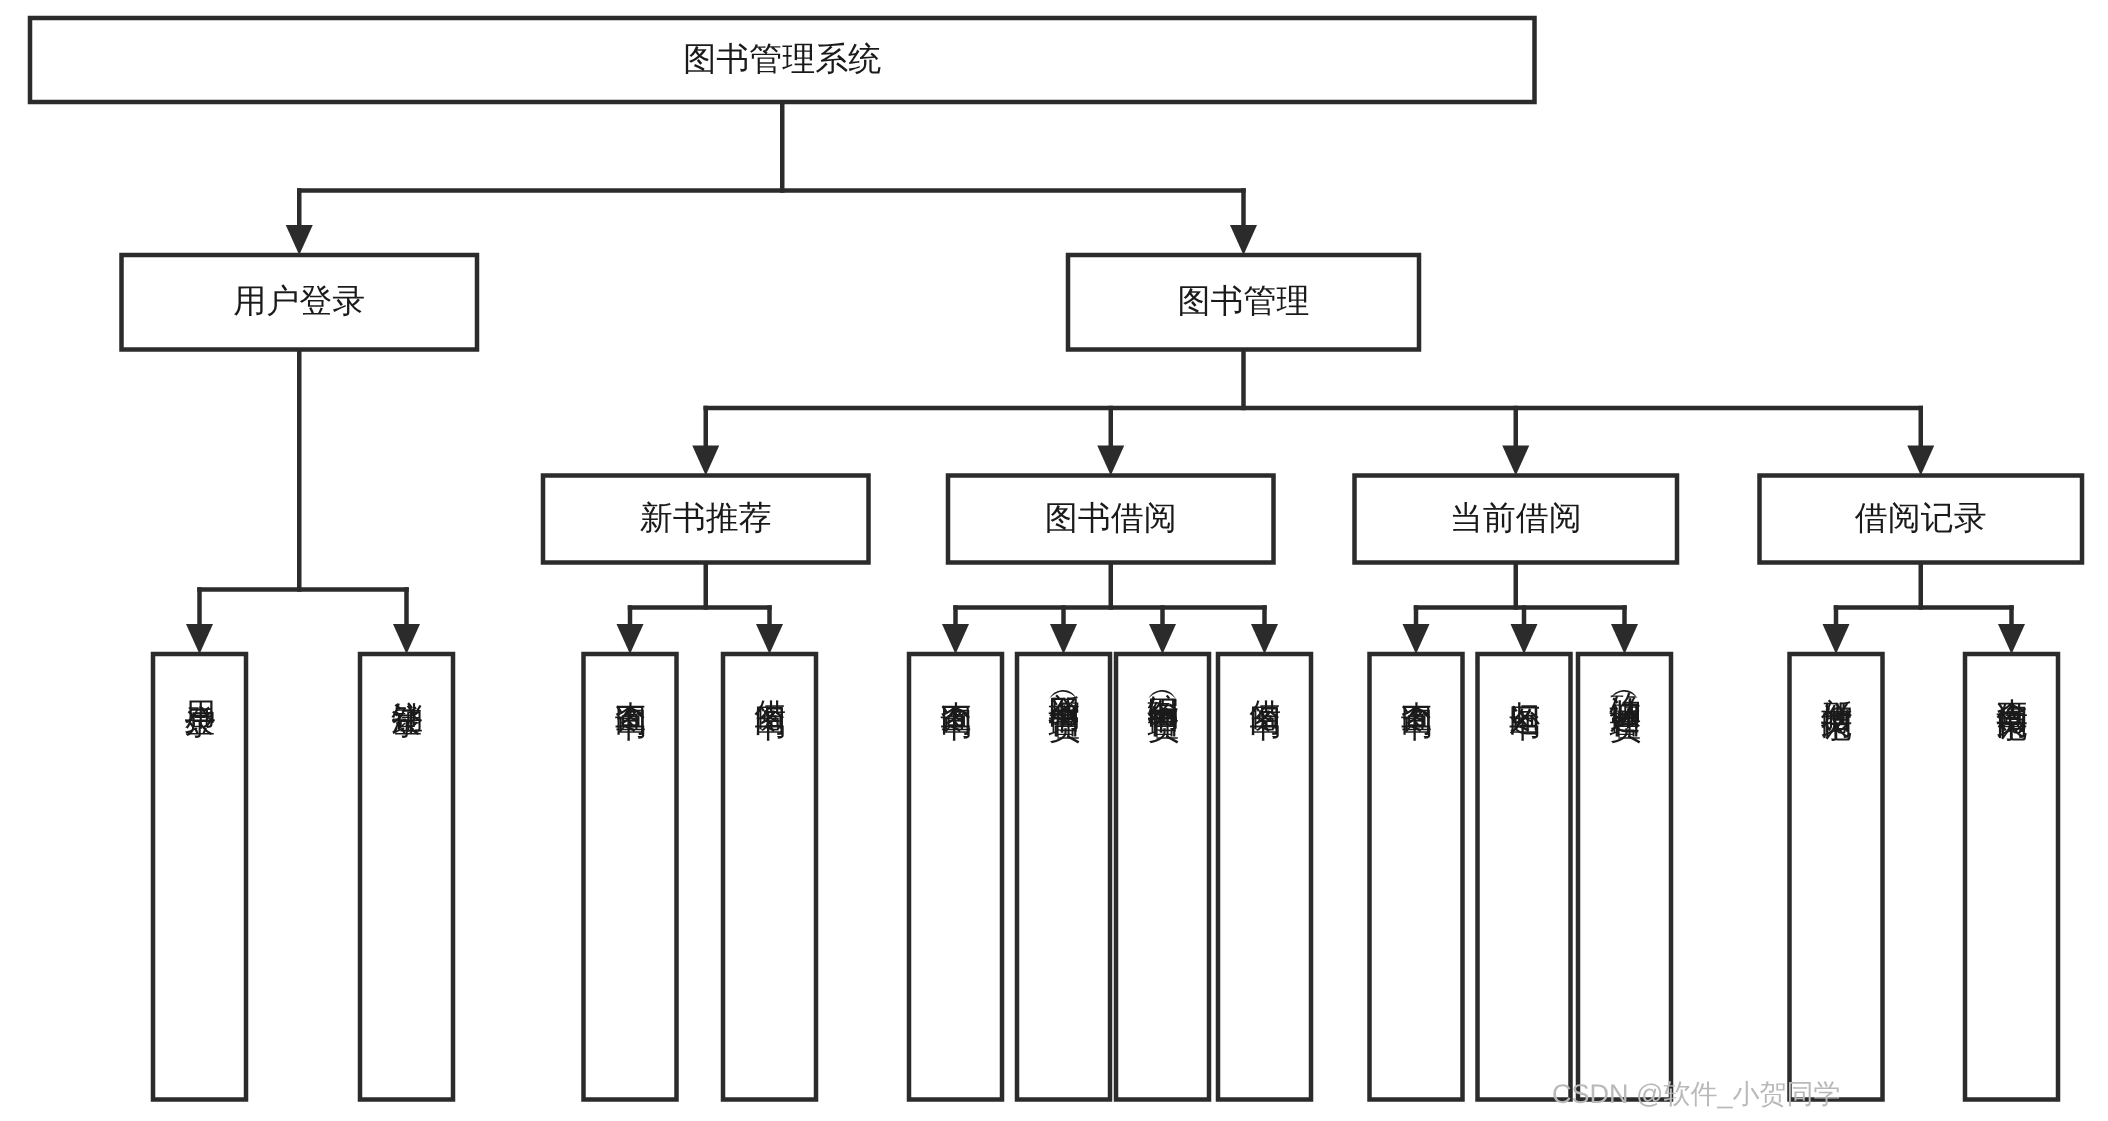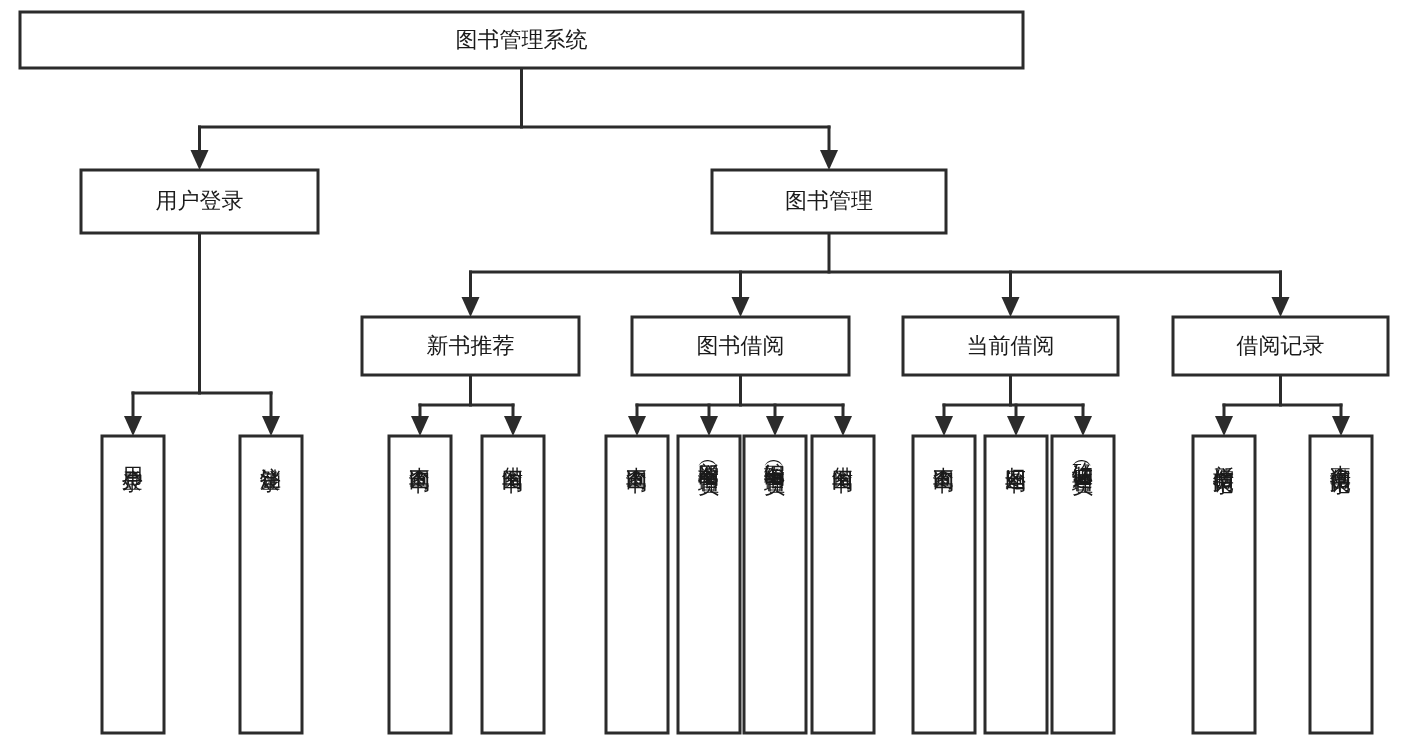--- a/index.html
+++ b/index.html
@@ -200,13 +200,14 @@
         <g>
           <rect x="1193" y="436" width="62" height="297" class="box-rect" rx="0"></rect>
           <text class="leaf-label" x="1224" y="454">新增借阅记录</text>
         </g>
         <g>
           <rect x="1310" y="436" width="62" height="297" class="box-rect" rx="0"></rect>
           <text class="leaf-label" x="1341" y="454">查询借阅记录</text>
         </g>
       </g>
   </svg>
+  <div class="watermark">CSDN @软件_小贺同学</div>
 </div>
 
 </body></html>

